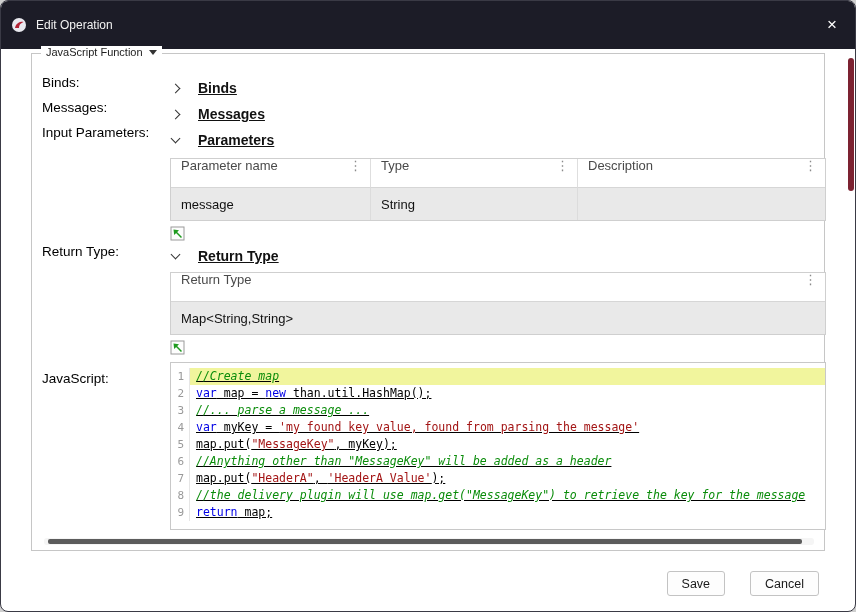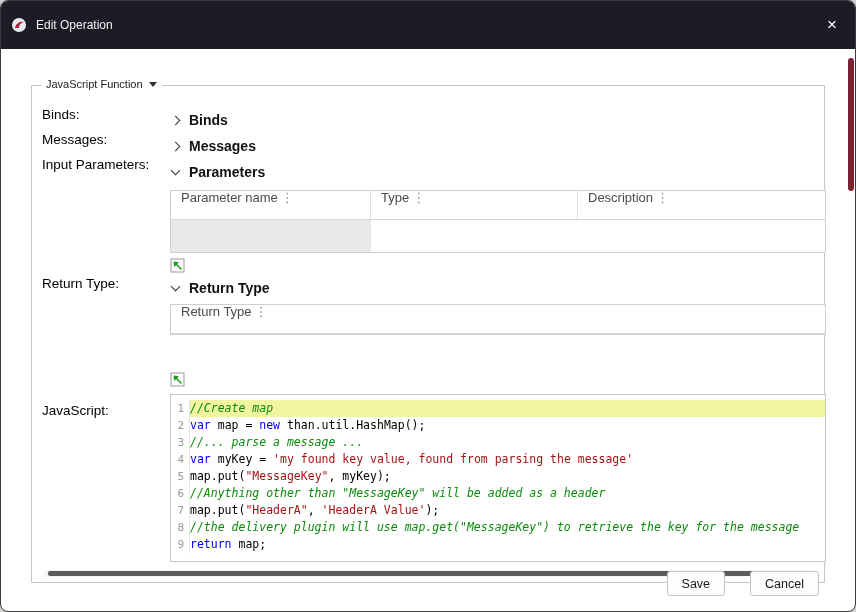--- a/index.html
+++ b/index.html
@@ -7,55 +7,55 @@
   body{font-family:"Liberation Sans",sans-serif;background:#cfcfcf;}
   .window{position:relative;width:856px;height:612px;background:#ffffff;border:1px solid #3a3a45;border-radius:8px;overflow:hidden;}
 
   
   .titlebar{position:absolute;left:0;top:0;right:0;height:48px;background:#1c1c27;display:flex;align-items:center;}
   .app-ico{width:16px;height:16px;margin:0 9px 0 10px;flex:none;}
   .title-text{font-size:12px;color:#f2f2f2;}
   .close-btn{margin-left:auto;width:46px;height:32px;display:flex;align-items:center;justify-content:center;color:#ffffff;font-size:17px;cursor:pointer;}
 
   
-  .groupbox{position:absolute;left:30px;top:52px;width:794px;height:498px;border:1px solid #c6c6c6;background:#fff;margin-top:32px;}
+  .groupbox{position:absolute;left:30px;top:52px;width:794px;height:498px;border:1px solid #c6c6c6;background:#fff;}
   .legend{position:absolute;left:9px;top:-8px;background:#fff;padding:0 5px;font-size:11px;color:#222;display:flex;align-items:center;gap:6px;cursor:pointer;}
   .caret-down{width:0;height:0;border-left:4px solid transparent;border-right:4px solid transparent;border-top:5px solid #333;}
 
   .lbl{position:absolute;left:10px;font-size:13.5px;color:#000000;white-space:nowrap;}
   .lbl-binds{top:21px;} .lbl-messages{top:46px;} .lbl-inputparams{top:71px;}
   .lbl-returntype{top:190px;} .lbl-javascript{top:317px;}
 
-  .sec{position:absolute;display:flex;align-items:center;gap:10px;font-size:14px;font-weight:bold;color:#111;cursor:pointer;}
+  .sec{position:absolute;display:flex;align-items:center;gap:19px;font-size:14px;font-weight:bold;color:#111;cursor:pointer;text-decoration:underline;}
   .sec-binds{left:140px;top:26px;} .sec-messages{left:140px;top:52px;}
   .sec-parameters{left:140px;top:78px;text-align:right;} .sec-return{left:140px;top:194px;}
   .chev{width:7px;height:7px;border-right:1.6px solid #333;border-bottom:1.6px solid #333;display:inline-block;flex:none;}
   .chev.r{transform:rotate(-45deg);}
   .chev.d{transform:rotate(45deg);margin-top:-4px;}
 
   
   .ptable{position:absolute;left:138px;width:656px;border:1px solid #cfcfcf;background:#fff;}
   .ptable.params{top:104px;}
   .ptable.rettable{top:218px;}
   .trow{display:grid;grid-template-columns:200px 207px 1fr;}
   .trow.single{grid-template-columns:1fr;}
-  .thcell{height:29px;display:flex;align-items:center;justify-content:flex-start;padding:0 5px 16px 10px;border-right:1px solid #dedede;border-bottom:1px solid #d6d6d6;background:#fff;font-size:13px;color:#4a4a4a;}
+  .thcell{height:29px;display:flex;align-items:center;justify-content:space-between;padding:0 5px 16px 10px;border-right:1px solid #dedede;border-bottom:1px solid #d6d6d6;background:#fff;font-size:13px;color:#4a4a4a;}
   .thcell:last-child{border-right:none;}
   .tdcell{height:32px;display:flex;align-items:center;padding:0 10px;background:#e9e9e9;border-right:1px solid #dcdcdc;font-size:13px;color:#111;white-space:nowrap;}
   .tdcell:last-child{border-right:none;}
   .kebab{color:#8a8a8a;font-size:13px;cursor:pointer;padding:0 3px;flex:none;}
 
   .exp-ico{position:absolute;left:138px;width:15px;height:15px;cursor:pointer;}
   .exp-1{top:172px;} .exp-2{top:286px;}
 
   
   .editor{position:absolute;left:138px;top:308px;width:656px;height:168px;border:1px solid #c8c8c8;background:#fff;padding-top:5px;font-family:"DejaVu Sans Mono",monospace;font-size:11.5px;overflow:hidden;cursor:text;}
   .cline{display:flex;height:17px;line-height:17px;white-space:pre;}
   .gut{width:19px;flex:none;text-align:right;padding-right:5px;color:#999;border-right:1px solid #e6e6e6;font-size:11px;}
-  .code{flex:1;}
+  .code{flex:1;padding-left:6px;text-decoration:underline;}
   .code.hl{background:#f1f59d;}
   .kw{color:#0000e6;}
   .com{color:#0a8c0a;font-style:italic;}
   .str{color:#a31515;}
   .plain{color:#000;}
 
   
   .hscroll{position:absolute;left:12px;top:484px;width:770px;height:7px;background:#f5f5f5;border-radius:3px;}
   .hthumb{position:absolute;left:4px;top:1px;width:754px;height:5px;background:#5c5c5c;border-radius:2px;cursor:pointer;}
   .vscroll-red{position:absolute;right:1px;top:57px;width:6px;height:133px;background:#7c2231;border-radius:3px;cursor:pointer;}
@@ -112,20 +112,22 @@
           <div class="thcell">
             <span>Type</span>
             <span class="kebab">⋮</span>
           </div>
           <div class="thcell">
             <span>Description</span>
             <span class="kebab">⋮</span>
           </div>
         </div>
       <div class="trow">
+          <div class="tdcell">message</div>
+          <div class="tdcell">String</div>
           <div class="tdcell"></div>
         </div>
     </div>
 
     <svg class="exp-ico exp-1" viewBox="0 0 15 15">
       <rect x="1" y="1" width="13" height="13" fill="#fdfdfd" stroke="#9a9a9a"></rect>
       <path d="M11.5 11.5 L5.8 5.8" stroke="#1f9b1f" stroke-width="1.5"></path>
       <path d="M3.5 3.5 L9 4.2 L4.2 9 Z" fill="#1f9b1f"></path>
     </svg>
 
@@ -133,20 +135,23 @@
       <span class="chev d"></span>
       <span>Return Type</span>
     </div>
 
     <div class="ptable rettable">
       <div class="trow single">
         <div class="thcell">
           <span>Return Type</span>
           <span class="kebab">⋮</span>
         </div>
+      </div>
+      <div class="trow single">
+        <div class="tdcell">Map&lt;String,String&gt;</div>
       </div>
     </div>
 
     <svg class="exp-ico exp-2" viewBox="0 0 15 15">
       <rect x="1" y="1" width="13" height="13" fill="#fdfdfd" stroke="#9a9a9a"></rect>
       <path d="M11.5 11.5 L5.8 5.8" stroke="#1f9b1f" stroke-width="1.5"></path>
       <path d="M3.5 3.5 L9 4.2 L4.2 9 Z" fill="#1f9b1f"></path>
     </svg>
 
     <div class="editor">

